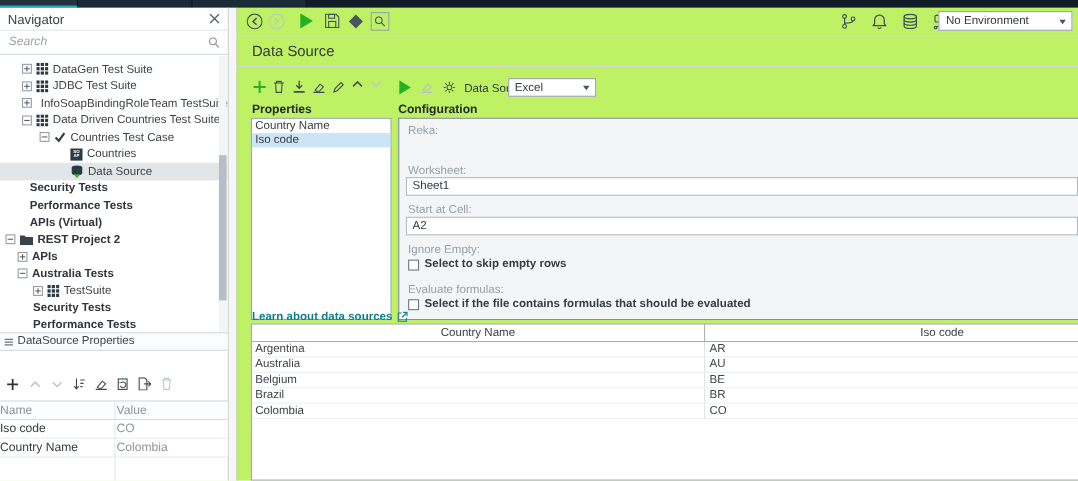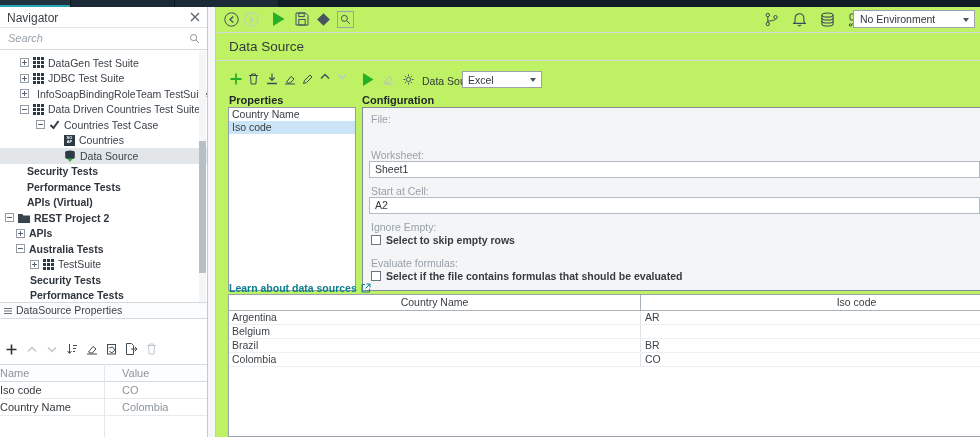--- a/index.html
+++ b/index.html
@@ -41,21 +41,21 @@
   .phdr .hlines{position:absolute;left:4px;top:4px;}
   .ph1{top:295px;}
   .ph2{top:312px;}
   .ltoolbar{position:absolute;left:0;top:330px;right:0;height:24px;display:flex;align-items:center;gap:7px;padding-left:5px;}
   .ltoolbar .tbtn{display:inline-flex;align-items:center;justify-content:center;width:13px;height:13px;cursor:pointer;}
   .ltable{position:absolute;left:0;top:357px;right:0;bottom:0;}
   .lvline{position:absolute;left:104px;top:0;bottom:0;width:1px;background:#e3e7ea;}
   .lhead{display:flex;height:16px;border-top:1px solid #d4d9dd;border-bottom:1px solid #d4d9dd;color:#8b949d;background:#fcfdfe;}
   .lhead div,.lrow div{line-height:16px;box-sizing:border-box;}
   .lc1{width:104px;padding-left:0;}
-  .lc2{flex:1;padding-left:18px;}
+  .lc2{flex:1;padding-left:2px;}
   .lrow{display:flex;height:16px;border-bottom:1px solid #e8ebee;background:#fff;}
   .lrow .lc1{color:#343a40;}
   .lrow .lc2{color:#8b949d;}
   
   .splitter{position:absolute;left:208px;top:7px;width:7px;height:430px;background:#f4f6f7;}
   
   .main{position:absolute;left:215px;top:7px;width:765px;height:430px;background:#bef264;border-left:1px solid #c3c9cf;box-sizing:border-box;}
   .mtoolbar{position:absolute;left:0;top:0;right:0;height:25px;border-bottom:1px solid #d3d8dc;}
   .mtb{position:absolute;top:5px;display:inline-flex;align-items:center;justify-content:center;cursor:pointer;}
   .searchbox{width:17px;height:17px;border:1px solid #9aa3ab;box-sizing:border-box;display:inline-flex;align-items:center;justify-content:center;}
@@ -76,21 +76,21 @@
   .plabel{left:13px;}
   .clabel{left:146px;}
   .listbox{position:absolute;left:12px;top:100px;width:128px;height:184px;border:1px solid #939ea7;background:#fff;box-sizing:border-box;}
   .litem{height:13px;line-height:13px;padding-left:3px;font-size:10.5px;color:#3a4046;cursor:pointer;}
   .litem.on{background:#cbe4f6;}
   .config{position:absolute;left:146px;top:100px;right:0;height:184px;background:#f3f5f6;border:1px solid #848d95;
           border-right:none;box-sizing:border-box;overflow:hidden;}
   .flabel{position:absolute;left:8px;font-size:10.5px;color:#98a1aa;}
   .finput{position:absolute;left:6px;right:0;height:17px;background:#fff;border:1px solid #b3bac1;box-sizing:border-box;
           line-height:15px;padding-left:5px;font-size:10.5px;color:#33383d;cursor:text;}
-  .fcheck{position:absolute;left:8px;display:flex;align-items:center;gap:5px;font-size:10.5px;font-weight:bold;color:#363c42;}
+  .fcheck{position:absolute;left:8px;display:flex;align-items:flex-end;gap:5px;font-size:10.5px;font-weight:bold;color:#363c42;}
   .cb{width:10px;height:10px;border:1px solid #6d7680;background:#fff;display:inline-block;box-sizing:border-box;cursor:pointer;flex:none;}
   .learn{position:absolute;left:13px;top:275px;color:#0d7f8f;font-weight:bold;font-size:10.5px;display:inline-flex;
          align-items:center;gap:4px;text-decoration:none;cursor:pointer;}
   .dtable{position:absolute;left:12px;top:287px;right:-1px;bottom:0;border:1px solid #9aa3ab;background:#fff;box-sizing:border-box;}
   .dhead{display:flex;height:15px;border-bottom:1px solid #aab2b9;font-size:10.5px;color:#3a4046;}
   .dhead div{line-height:15px;box-sizing:border-box;}
   .dc1{width:412px;text-align:center;border-right:1px solid #aab2b9;}
   .dc2{flex:1;text-align:center;padding-left:92px;}
   .drow{display:flex;height:13px;font-size:10.5px;color:#3e444a;border-bottom:1px solid #edf0f2;cursor:default;}
   .drow div{line-height:13px;box-sizing:border-box;}
@@ -481,21 +481,21 @@
   </div>
 
   <div class="plabel">Properties</div>
   <div class="listbox">
     <div class="litem">Country Name</div>
     <div class="litem on">Iso code</div>
   </div>
 
   <div class="clabel">Configuration</div>
   <div class="config">
-    <div class="flabel" style="top:5px">File:</div>
+    <div class="flabel" style="top:5px">Reka:</div>
     <div class="flabel" style="top:41px">Worksheet:</div>
     <div class="finput" style="top:53px"><span>Sheet1</span></div>
     <div class="flabel" style="top:77px">Start at Cell:</div>
     <div class="finput" style="top:89px"><span>A2</span></div>
     <div class="flabel" style="top:113px">Ignore Empty:</div>
     <div class="fcheck" style="top:126px">
       <span class="cb"></span>
       <span>Select to skip empty rows</span>
     </div>
     <div class="flabel" style="top:149px">Evaluate formulas:</div>
@@ -515,21 +515,26 @@
   <div class="dtable">
     <div class="dhead">
       <div class="dc1">Country Name</div>
       <div class="dc2">Iso code</div>
     </div>
     <div class="drow">
       <div class="dr1">Argentina</div>
       <div class="dr2">AR</div>
     </div>
     <div class="drow">
+      <div class="dr1">Australia</div>
+      <div class="dr2">AU</div>
+    </div>
+    <div class="drow">
       <div class="dr1">Belgium</div>
+      <div class="dr2">BE</div>
     </div>
     <div class="drow">
       <div class="dr1">Brazil</div>
       <div class="dr2">BR</div>
     </div>
     <div class="drow">
       <div class="dr1">Colombia</div>
       <div class="dr2">CO</div>
     </div>
   </div>

